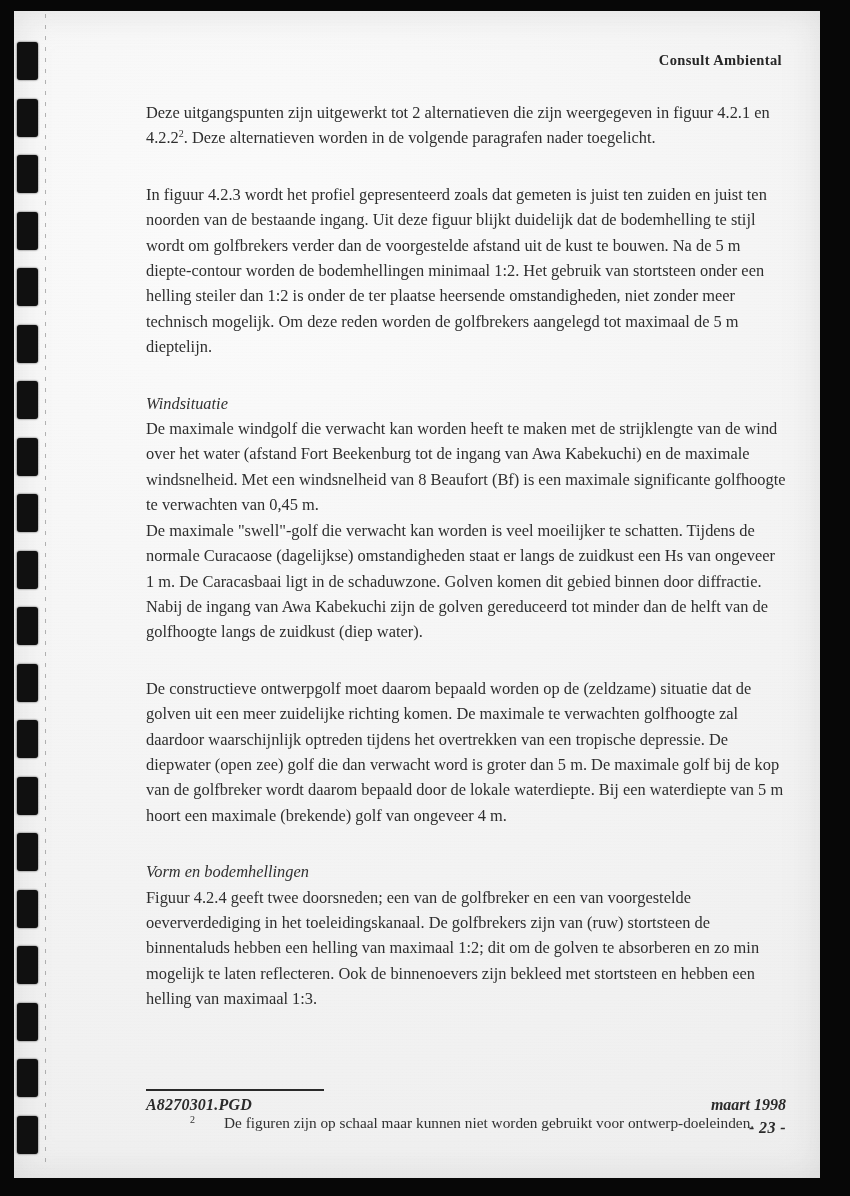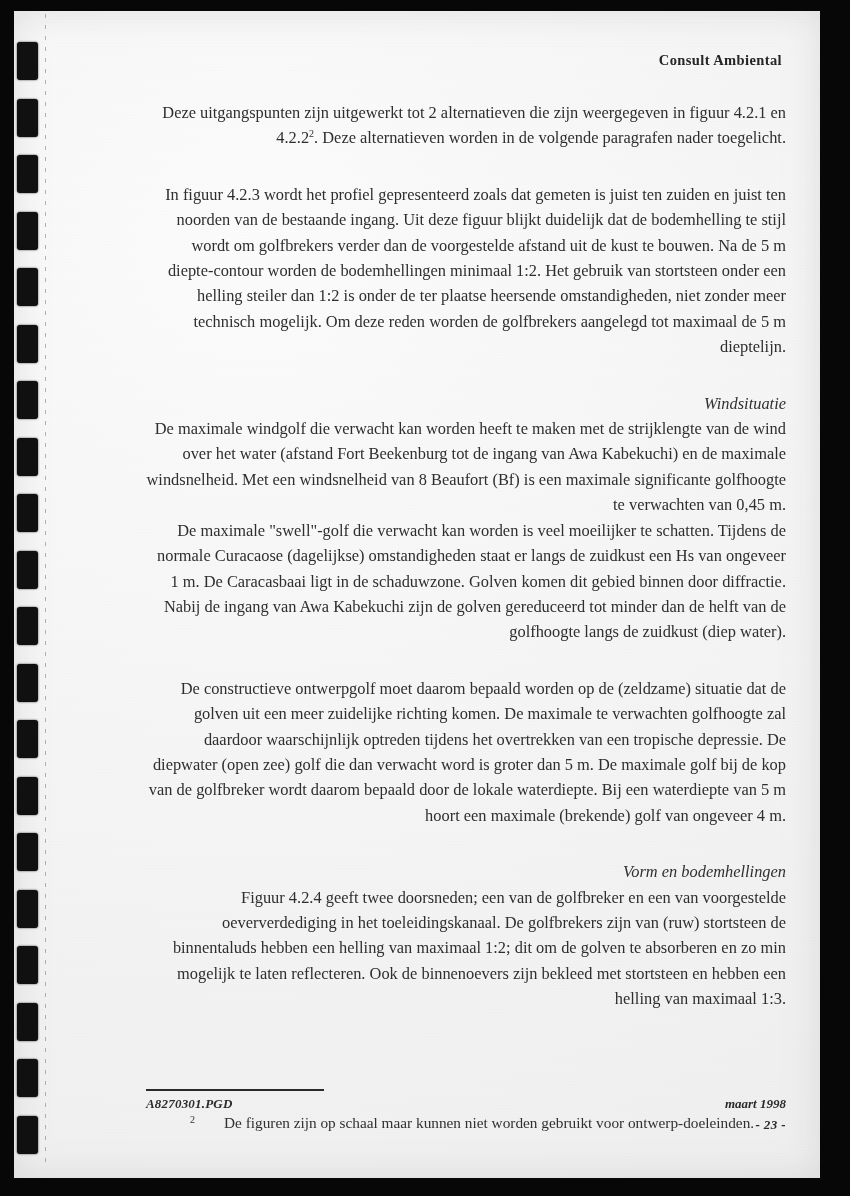--- a/index.html
+++ b/index.html
@@ -108,31 +108,30 @@
     font-size: 14.5px;
     letter-spacing: .4px;
     color: #262626;
     margin-right: 4px;
   }
 
   p.para {
     font-size: 16.4px;
     line-height: 25.4px;
     margin: 0;
-    text-align: right;
+    text-align: left;
     color: #2e2e2e;
   }
   .gap-lg { height: 31px; }
 
   .sub {
     font-style: italic;
     font-size: 16.4px;
     line-height: 25.4px;
     color: #303030;
-    text-align: right;
   }
 
   
   #fn-rule {
     margin-top: 46px;
     width: 178px;
     height: 2px;
     background: #2a2a2a;
   }
   #footnote {
@@ -155,21 +154,21 @@
   #fn-text { flex: 1 1 auto; }
 
   
   #footer {
     position: absolute;
     left: 146px;
     top: 1096px;
     width: 640px;
     font-style: italic;
     font-weight: bold;
-    font-size: 13px;
+    font-size: 16px;
     color: #2b2b2b;
   }
   #footer-row {
     display: flex;
     justify-content: space-between;
     align-items: baseline;
   }
   #footer-left { letter-spacing: .2px; }
   #footer-right { text-align: left; }
   #page-num {

